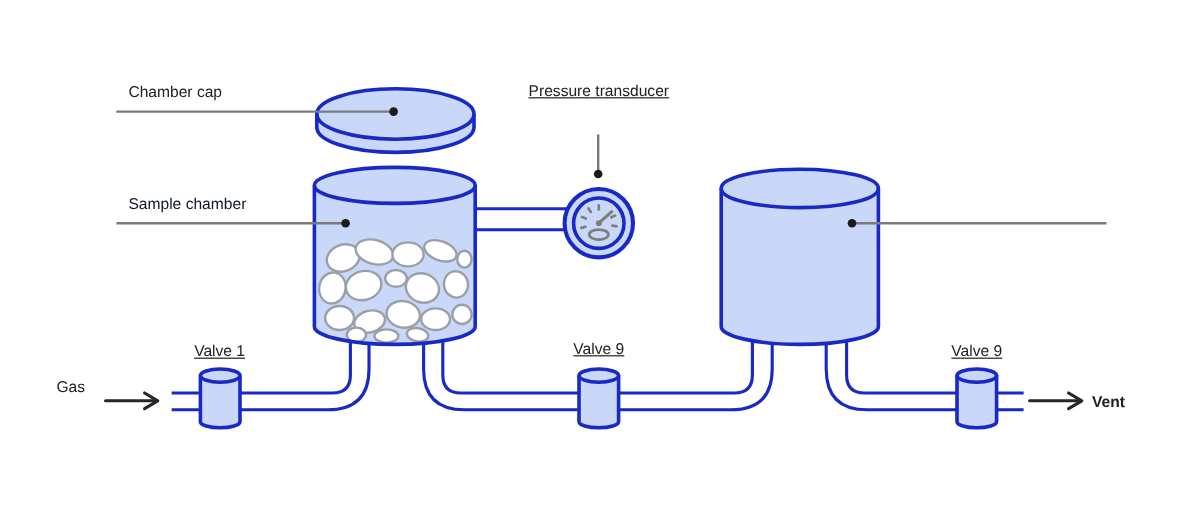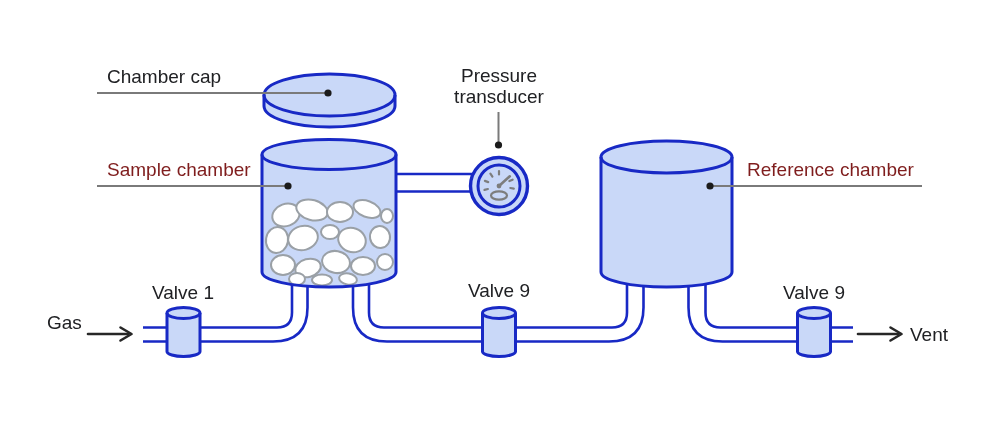--- a/index.html
+++ b/index.html
@@ -1,23 +1,23 @@
 <!DOCTYPE html>
 <html><head>
 <meta charset="utf-8">
 <style>
   html,body{margin:0;padding:0;background:#ffffff;}
   .stage{
     position:relative;width:1000px;height:427px;background:#ffffff;overflow:hidden;
     font-family:"Liberation Sans","DejaVu Sans",sans-serif;
   }
   .stage svg{position:absolute;left:0;top:0;}
-  .lbl{position:absolute;font-size:19px;line-height:21px;color:#202124;white-space:nowrap;}
-  .lbl.blue{color:#7f1d1d;}
-  .lbl.center{text-align:center;white-space:normal;}
+  .lbl{position:absolute;font-size:13px;line-height:21px;color:#202124;white-space:nowrap;}
+  .lbl.blue{color:#0f172a;}
+  .lbl.center{text-align:center;white-space:normal;text-decoration:underline;}
   
   .blueStroke{stroke:#1829c5;fill:none;}
   .fillBlue{fill:#c9d8f8;}
   .rock{fill:#ffffff;stroke:#9aa0a6;stroke-width:2;}
   .leader{stroke:#7a7a7a;stroke-width:2;fill:none;}
   .dot{fill:#1b1b1b;stroke:none;}
   .flow{stroke:#272727;stroke-width:2.6;fill:none;stroke-linecap:round;stroke-linejoin:round;}
   .gauge{stroke:#7d7d7d;stroke-width:2.2;fill:none;stroke-linecap:round;}
 </style>
 </head>
@@ -144,20 +144,19 @@
     </g>
     <g class="flow">
       <path d="M 858 334 H 898"></path>
         <path d="M 890.5 327.5 L 901.5 334 L 890.5 340.5"></path>
     </g>
   </svg>
 
   <div class="lbl" style="left:107px;top:66px;">Chamber cap</div>
   <div class="lbl blue" style="left:107px;top:159px;">Sample chamber</div>
   <div class="lbl center" style="left:434px;top:65px;width:130px;">Pressure transducer</div>
-  <div class="lbl blue" style="left:747px;top:159px;">Reference chamber</div>
   <div class="lbl center" style="left:143px;top:282px;width:80px;">Valve 1</div>
   <div class="lbl center" style="left:459px;top:280px;width:80px;">Valve 9</div>
   <div class="lbl center" style="left:774px;top:282px;width:80px;">Valve 9</div>
   <div class="lbl" style="left:47px;top:312px;">Gas</div>
-  <div class="lbl" style="left:910px;top:324px;">Vent</div>
+  <div class="lbl" style="left:910px;top:324px;font-weight:bold;">Vent</div>
 
 </div>
 
 </body></html>

